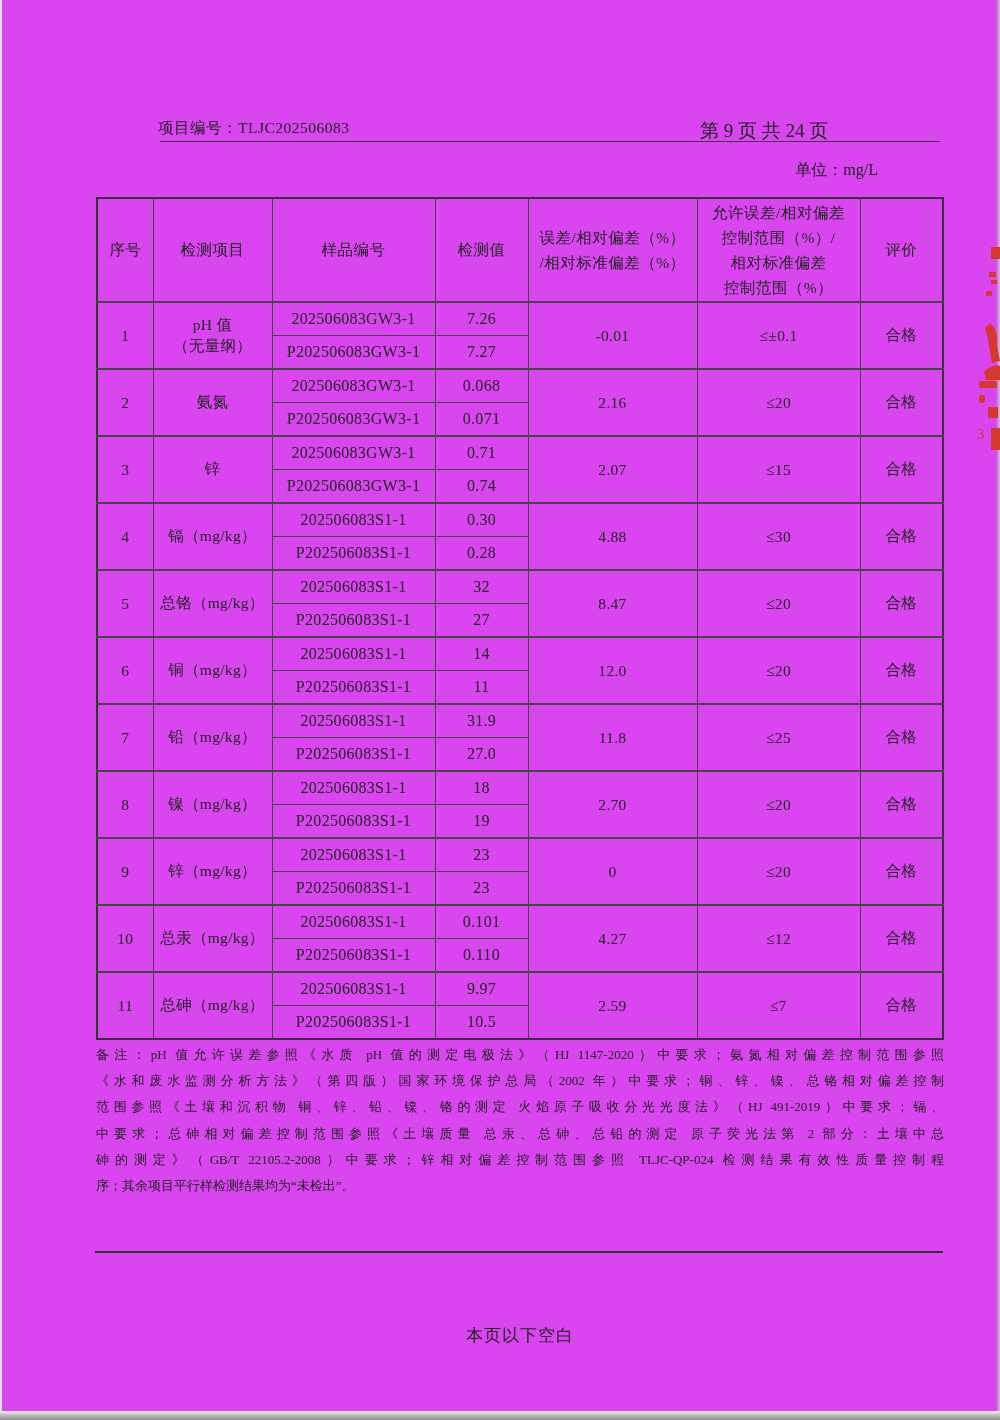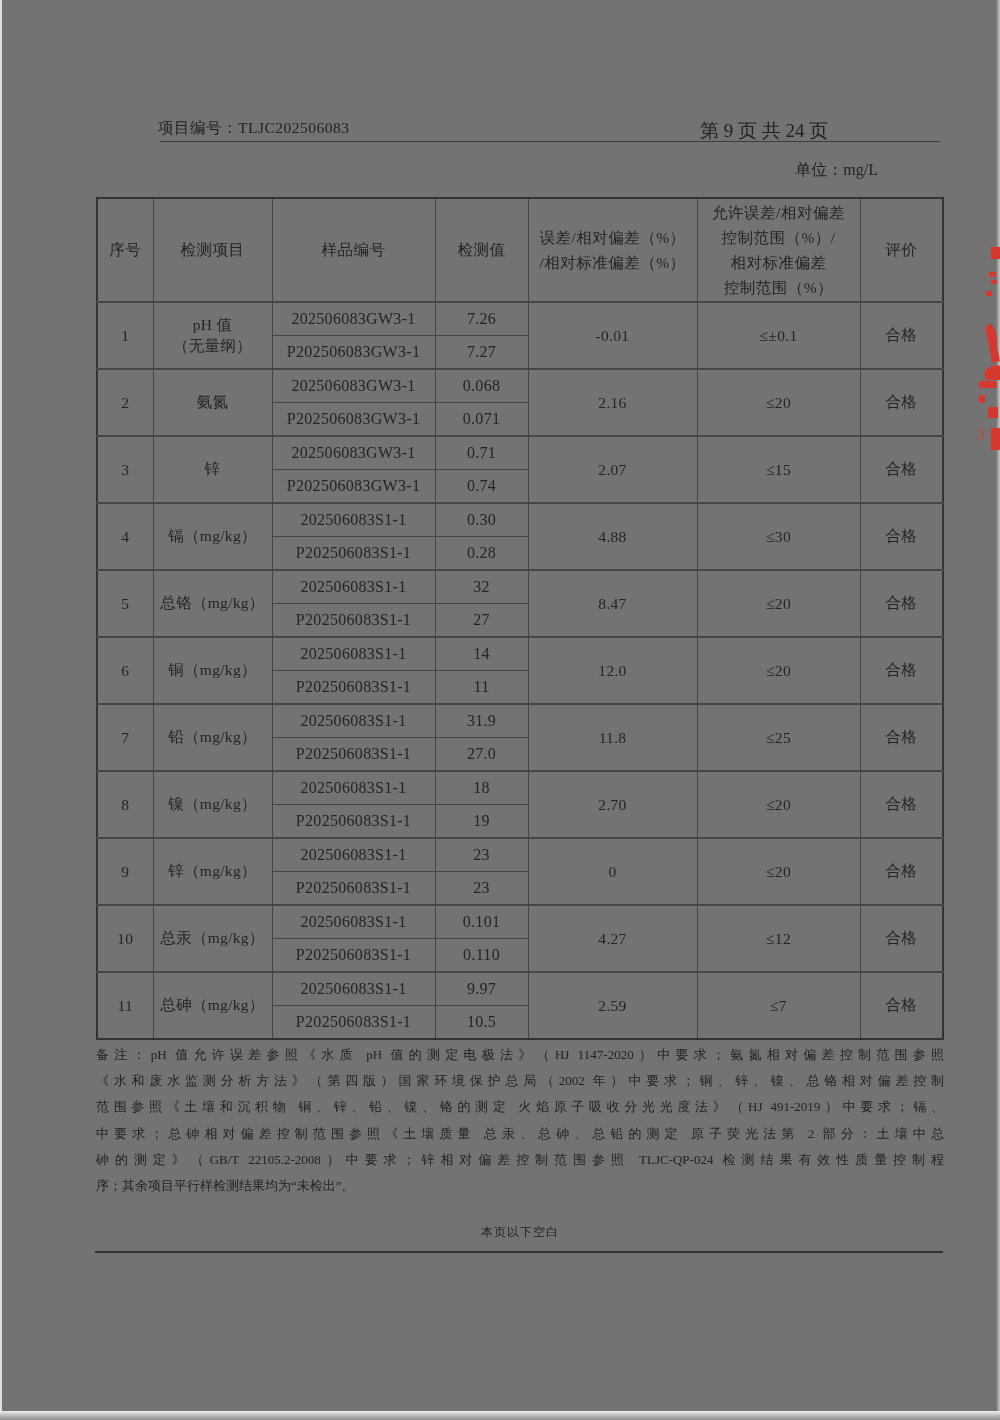--- a/index.html
+++ b/index.html
@@ -1,18 +1,18 @@
 <!DOCTYPE html>
 <html><head>
 <meta charset="utf-8">
 <style>
   html,body { margin:0; padding:0; background:#ffffff; }
   .page {
     position:relative; width:1000px; height:1420px;
-    background:#737373; overflow:hidden;
+    background:#d946ef; overflow:hidden;
     font-family:"Liberation Serif","DejaVu Serif",serif;
     color:#222222;
   }
   
   .edge-right  { position:absolute; right:0; top:0; width:4px; height:100%;
                  background:linear-gradient(to right, rgba(200,200,200,0), #c7c7c6); }
   .edge-left   { position:absolute; left:0; top:0; width:2px; height:100%; background:#e0e0df; }
   .edge-bottom { position:absolute; left:0; bottom:0; width:100%; height:9px;
                  background:linear-gradient(to bottom,#f0f0ef,#ababaa 65%,#8f8f8e); }
 
@@ -35,21 +35,21 @@
   .results-table td { font-size:15.5px; letter-spacing:.3px; }
   .results-table td.c-sample, .results-table td.c-value { font-size:16px; }
   .results-table tbody tr.block-start td { border-top-width:2.2px; }
   .results-table thead th { border-bottom-width:2.2px; }
 
   .notes { position:absolute; left:96px; top:1042px; width:848px; font-size:13px; color:#232323; }
   .note-line { line-height:26.2px; white-space:normal; text-align:justify; text-align-last:justify; }
   .note-line:last-child { text-align-last:left; }
 
   .bottom-rule { position:absolute; left:95px; top:1251px; width:848px; border-top:2.2px solid #333; }
-  .blank-note  { position:absolute; left:96px; top:1224px; width:848px; text-align:center; font-size:12px; letter-spacing:1px; }
+  .blank-note  { position:absolute; left:96px; top:1324px; width:848px; text-align:center; font-size:17px; letter-spacing:1px; }
 
   .stamp { position:absolute; left:970px; top:240px; width:30px; height:215px; }
 </style>
 </head>
 <body>
 
 <div class="page">
 
   <div class="edge-left"></div>
   <div class="edge-right"></div>

